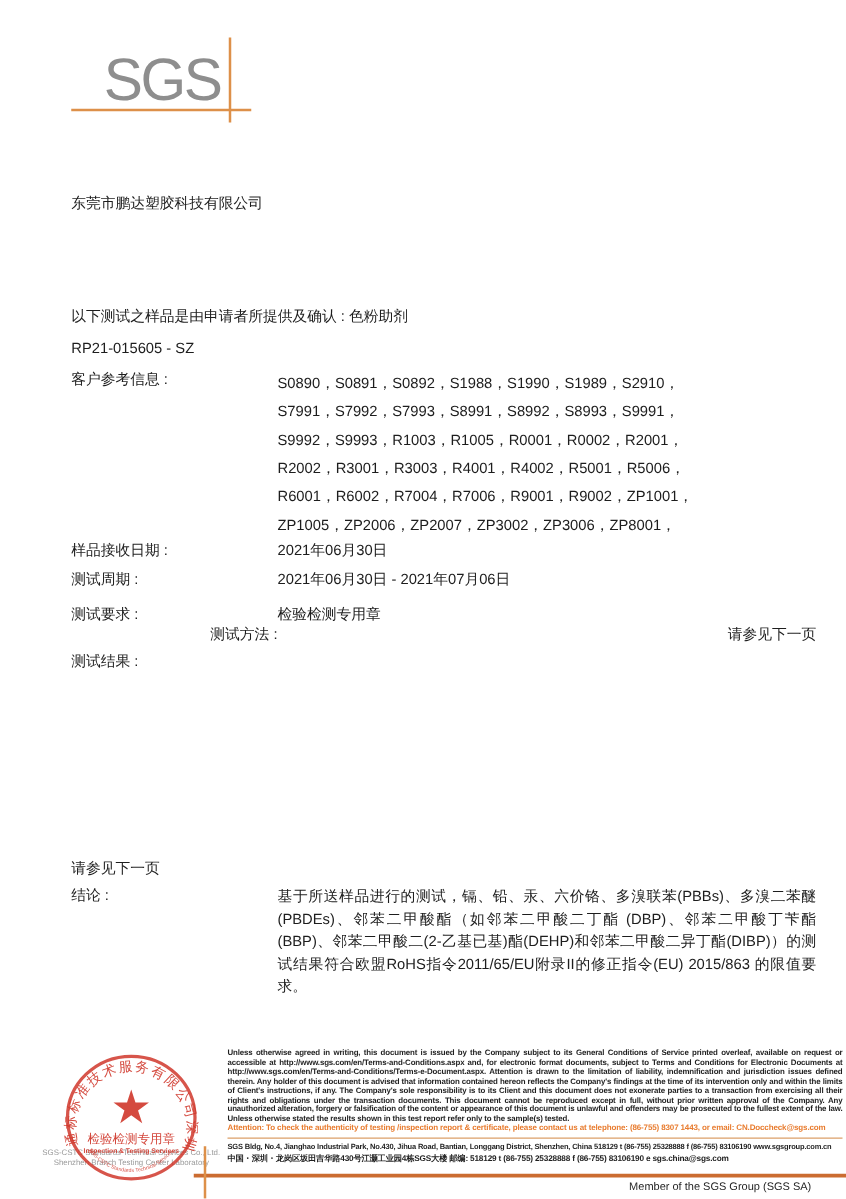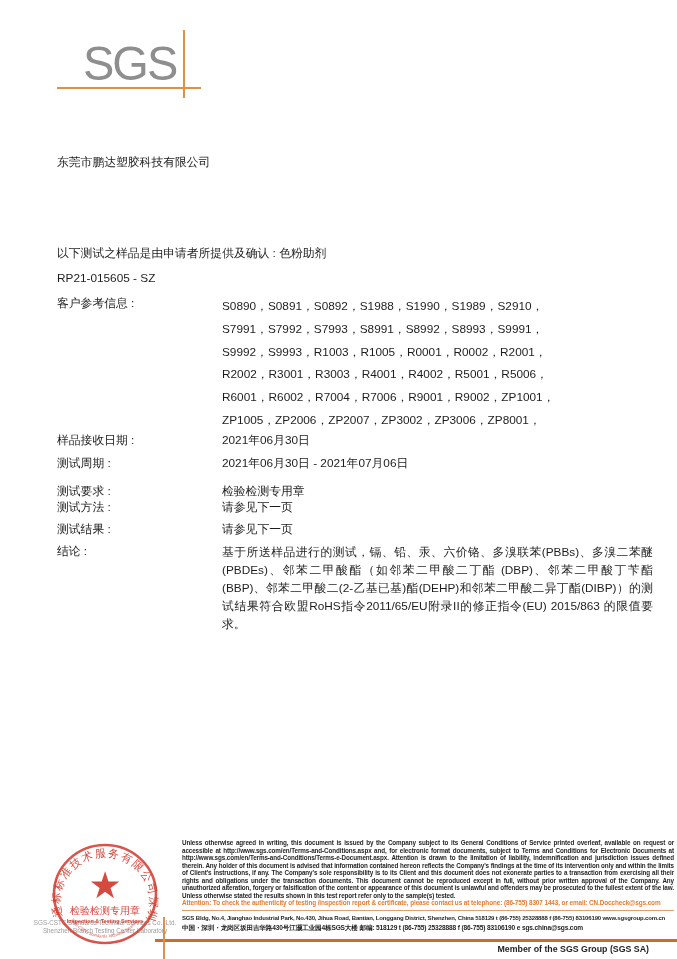--- a/index.html
+++ b/index.html
@@ -36,22 +36,22 @@
   .row{display:flex;align-items:flex-start;}
   .row .lbl{width:165px;flex:0 0 165px;line-height:16px;}
   .row .val{flex:1;line-height:16px;}
   .r-job{margin-bottom:9px;}
   .r-model{margin-bottom:9px;}
   .r-ref{margin-bottom:0px;}
   .r-ref .val div{line-height:22.8px;}
   .r-received{margin-bottom:7px;}
   .r-period{margin-bottom:12px;}
   .r-req{margin-bottom:0;}
-  .r-method{margin-bottom:6px;}
-  .r-result{margin-bottom:6px;}
+  .r-method{margin-bottom:6px;text-align:right;}
+  .r-result{margin-bottom:6px;flex-direction:column;}
   .r-conc .val{line-height:18px;text-align:justify;}
   
   .stamp-company{
     position:absolute;left:20px;top:919px;width:170px;
     font-size:6.3px;line-height:7.6px;color:#9b9b9b;text-align:center;
   }
   .stamp-svg{position:absolute;left:26px;top:841px;}
   
   .footer{position:absolute;left:182px;top:839px;width:492px;}
   .legal{
@@ -61,21 +61,21 @@
   .attention{
     font-size:6.4px;line-height:7.5px;color:#e87b2e;font-weight:bold;letter-spacing:-0.1px;
   }
   .addr-block{margin-top:3px;padding-top:2.5px;border-top:1px solid #dca06a;}
   .addr-line{font-size:6px;line-height:10px;color:#1f1f1f;white-space:nowrap;letter-spacing:-0.15px;font-weight:bold;}
   .addr-line.cn{font-size:6.6px;}
   .rule-thick{position:absolute;left:155px;top:939px;width:522px;height:3px;background:#cb6c31;}
   .rule-vert{position:absolute;left:163px;top:917px;width:1.5px;height:42px;background:#dd9049;}
   .member{
     position:absolute;right:28px;top:944px;
-    font-size:8.8px;color:#1f1f1f;font-weight:bold;
+    font-size:8.8px;color:#1f1f1f;
   }
 </style>
 </head>
 <body>
 
 <div class="page">
 
   <div class="logo-text">SGS</div>
   <div class="logo-hline"></div>
   <div class="logo-vline"></div>

